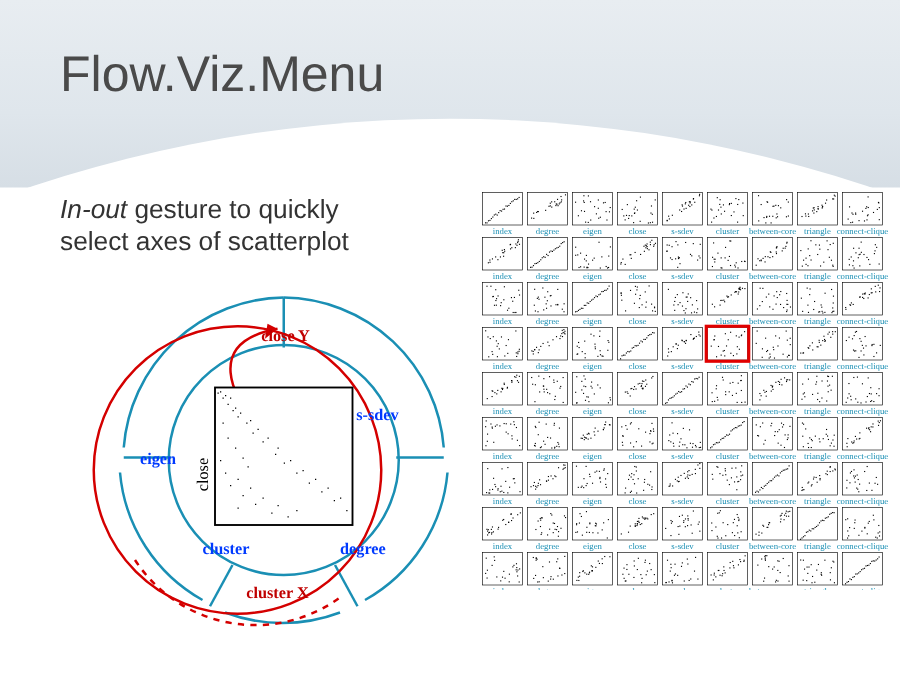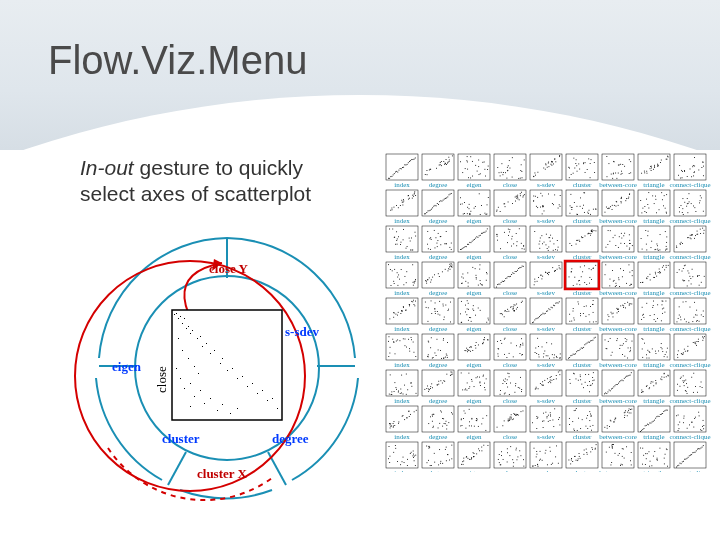--- a/index.html
+++ b/index.html
@@ -2,21 +2,21 @@
 <html><head>
 <meta charset="utf-8">
 <style>
   html,body{margin:0;padding:0;width:720px;height:540px;background:#fff;font-family:Arial,Helvetica,sans-serif;color:#333;overflow:hidden;}
   .slide{position:relative;width:672px;height:540px;background:#fff;}
   
   .topband{position:absolute;left:0;top:0;width:720px;height:150px;
     background:linear-gradient(to bottom,#e8edf1 0%,#dfe6ec 60%,#d6dee5 100%);}
   .arc{position:absolute;left:-700px;top:95px;width:2120px;height:2120px;border-radius:50%;background:#fff;}
   .title{position:absolute;left:48px;top:38px;font-size:40px;font-weight:400;color:#4a4a4a;}
-  .caption{position:absolute;left:48px;top:155px;width:260px;font-size:21px;line-height:1.25;color:#333;margin-left:32px;}
+  .caption{position:absolute;left:48px;top:155px;width:260px;font-size:21px;line-height:1.25;color:#333;}
   .caption .ital{font-style:italic;}
   
   .fig-left{position:absolute;left:72px;top:218px;width:310px;height:300px;}
   .fig-right{position:absolute;left:384px;top:152px;width:334px;height:320px;}
   svg{display:block;}
   .lbl{font-family:'Times New Roman',serif;font-size:13px;fill:#000;}
   .lbl-blue{fill:#003aff;font-weight:bold;}
   .lbl-red{fill:#c00000;font-weight:bold;}
   .axlbl{font-family:'Times New Roman',serif;font-size:7px;fill:#1a8fb4;}
 </style>

